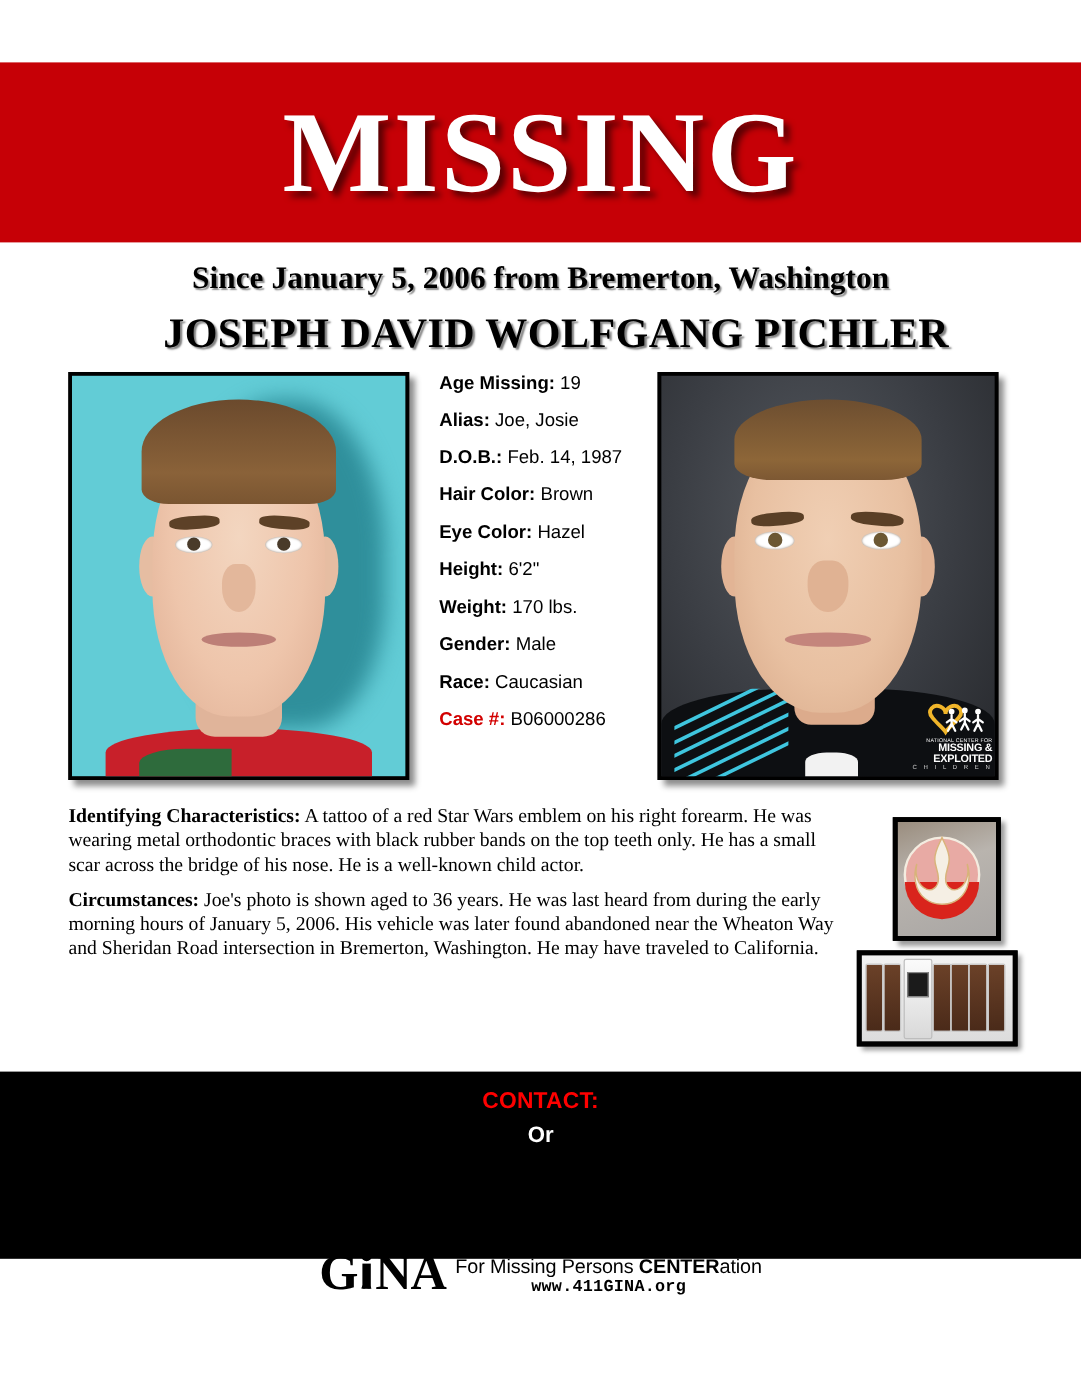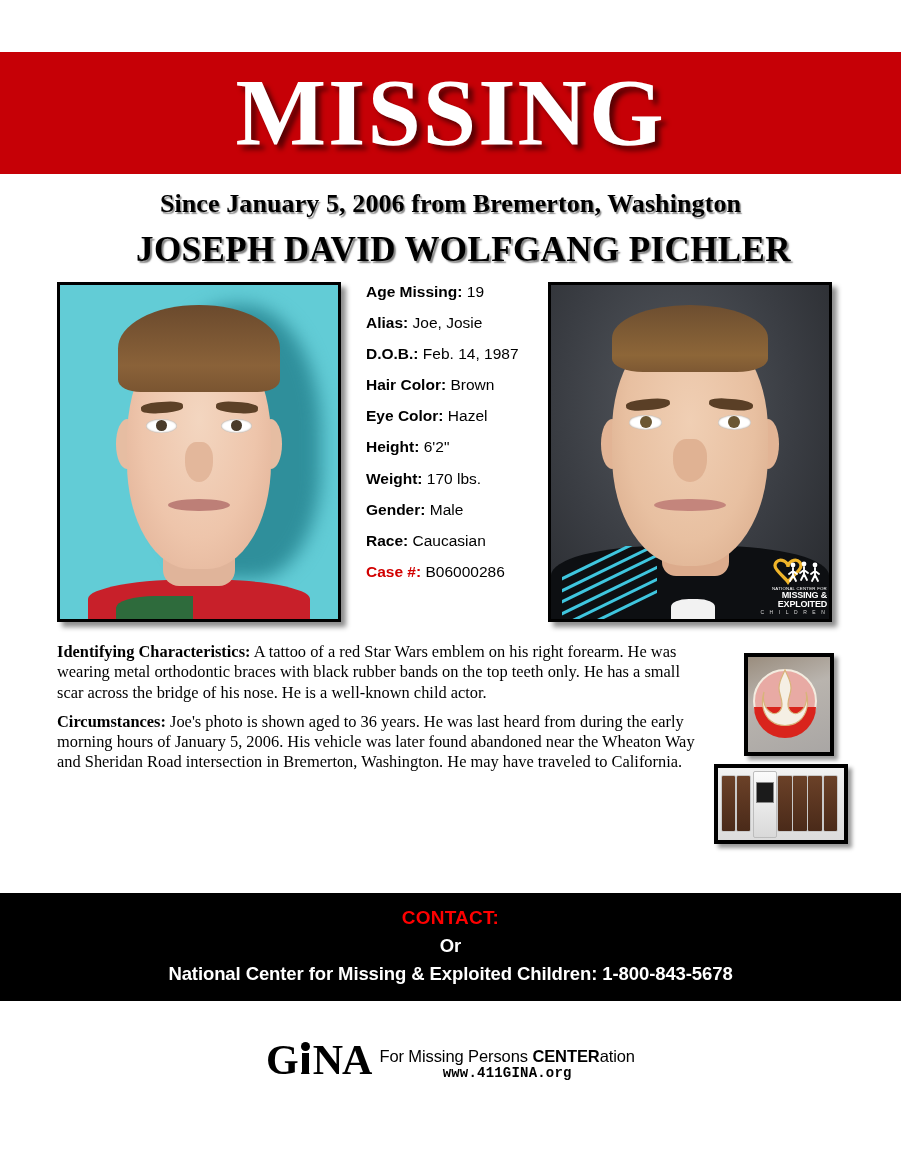--- a/index.html
+++ b/index.html
@@ -13,21 +13,21 @@
     font-family: "Liberation Serif", serif;
     color: #000;
     overflow: hidden;
     position: relative;
   }
 
   
   .top-gap { height: 52px; background: #fff; }
 
   .banner {
-    height: 122px;
+    height: 150px;
     background: #c60006;
     display: flex;
     align-items: center;
     justify-content: center;
   }
   .banner-word {
     font-family: "Liberation Serif", serif;
     font-weight: bold;
     font-size: 96px;
     line-height: 1;
@@ -207,21 +207,21 @@
   .watch-band { position:absolute; top:10%; width:11%; height:76%; background: linear-gradient(180deg,#6b4128 0%,#4a2a19 100%); border:1px solid #c9c9c9; border-radius:2px; }
   .watch-face { position:absolute; left:28%; top:4%; width:17%; height:90%; background: linear-gradient(180deg,#fbfbfb 0%,#d9d9d9 100%); border:1px solid #bdbdbd; border-radius:2px; }
   .watch-screen { position:absolute; left:30.5%; top:20%; width:12%; height:26%; background:#1b1b1b; border:1px solid #888; }
 
   
   .contact {
     position: absolute;
     left: 0;
     top: 893px;
     width: 901px;
-    height: 108px;
+    height: 156px;
     background: #000;
     display: flex;
     flex-direction: column;
     align-items: center;
     justify-content: flex-start;
     padding-top: 14px;
     box-sizing: border-box;
   }
   .contact-heading {
     font-family: "Liberation Sans", sans-serif;
@@ -442,21 +442,20 @@
     <div class="watch-band" style="left:47%"></div>
     <div class="watch-band" style="left:59%"></div>
     <div class="watch-band" style="left:71%"></div>
     <div class="watch-band" style="left:83%"></div>
   </div>
 </div>
 
 <div class="contact">
   <div class="contact-heading">CONTACT:</div>
   <div class="contact-line contact-or">Or</div>
-  <div class="contact-line last">National Center for Missing &amp; Exploited Children:  1-800-843-5678</div>
 </div>
 
 <div class="gina">
   <div class="gina-inner">
     <div class="gina-word">
       <span>G</span>
       <span class="gina-i">
         <span class="head"></span>
           <span class="body"></span>
           <span class="legs"></span>

